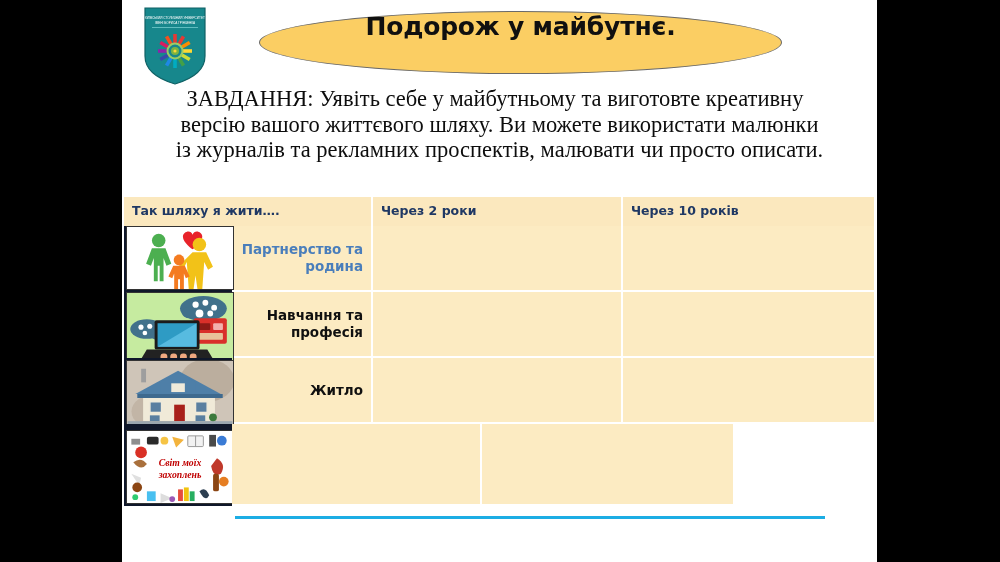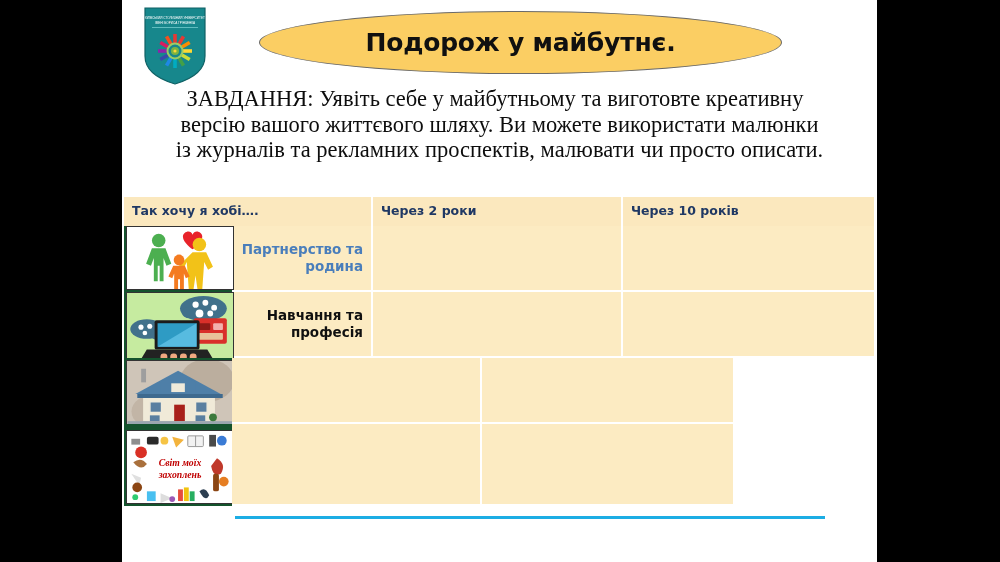--- a/index.html
+++ b/index.html
@@ -47,21 +47,21 @@
   .title-ellipse {
     position: absolute;
     left: 137px;
     top: 11px;
     width: 521px;
     height: 61px;
     background: #FBCE63;
     border: 1px solid #6a6a6a;
     border-radius: 50% / 50%;
     display: flex;
-    align-items: center;
+    align-items: flex-start;
     justify-content: center;
   }
   .title-text {
     font-family: "DejaVu Sans", sans-serif;
     font-weight: bold;
     font-size: 25px;
     color: #101010;
     letter-spacing: -0.2px;
     white-space: nowrap;
   }
@@ -130,21 +130,21 @@
     font-family: "DejaVu Sans", sans-serif;
     font-weight: bold;
     font-size: 13.5px;
     line-height: 17px;
     text-align: right;
     color: #101010;
   }
   .lbl-cell.blue { color: #4A7EBB; }
 
   .imgcell {
-    background: #14532d;
+    background: #0f172a;
     box-sizing: border-box;
     position: relative;
     overflow: visible;
   }
   .thumb {
     position: absolute;
     left: 2px;
     width: 108px;
     box-sizing: border-box;
     border: 1px solid #333;
@@ -210,21 +210,21 @@
 
     <div class="task-para">
       <div class="l1">ЗАВДАННЯ: Уявіть себе у майбутньому та виготовте креативну</div>
       <div class="l2">версію вашого життєвого шляху. Ви можете використати малюнки</div>
       <div class="l3">із журналів та рекламних проспектів, малювати чи просто описати.</div>
     </div>
 
     <div id="tbl">
 
       <div class="tbl-row">
-        <div class="hdr-cell" style="width:249px;flex:0 0 249px;">Так хочу я хобі….</div>
+        <div class="hdr-cell" style="width:249px;flex:0 0 249px;">Так шляху я жити….</div>
         <div class="hdr-cell" style="width:250px;flex:0 0 250px;">Через 2 роки</div>
         <div class="hdr-cell last" style="width:251px;flex:0 0 251px;">Через 10 років</div>
       </div>
 
       <div class="tbl-row">
         <div class="c-img imgcell" style="height:66px;">
           <div class="thumb pic-fam" style="top:0px;height:64px;">
             <svg viewBox="0 0 108 64" width="106" height="62">
               <rect width="108" height="64" fill="#ffffff"></rect>
               <path d="M57 10 c0-5 8-8 10-2 2-6 10-3 10 2 0 6-10 13-10 13 s-10-7-10-13z" fill="#E8232A"></path>
@@ -310,20 +310,21 @@
               <rect x="48" y="45" width="11" height="17" fill="#A8201A"></rect>
               <rect x="23" y="42" width="12" height="11" fill="#5A7FA0" stroke="#EFEADA" stroke-width="1.5"></rect>
               <rect x="70" y="42" width="12" height="11" fill="#5A7FA0" stroke="#EFEADA" stroke-width="1.5"></rect>
               <rect x="23" y="56" width="10" height="6" fill="#5A7FA0"></rect>
               <rect x="70" y="56" width="10" height="6" fill="#5A7FA0"></rect>
               <rect x="0" y="62" width="108" height="6" fill="#9AA6AF"></rect>
               <circle cx="88" cy="58" r="4" fill="#3C7A3C"></circle>
             </svg>
           </div>
         </div>
+        <div class="c-label lbl-cell" style="height:66px;">Житло</div>
         <div class="c-2y body-cell" style="height:66px;"></div>
         <div class="c-10y body-cell last" style="height:66px;"></div>
       </div>
 
       <div class="tbl-row">
         <div class="c-img imgcell" style="height:82px;">
           <div class="thumb pic-hobby" style="top:6px;height:74px;">
             <svg viewBox="0 0 108 74" width="106" height="72">
               <rect width="108" height="74" fill="#ffffff"></rect>
               <g>

